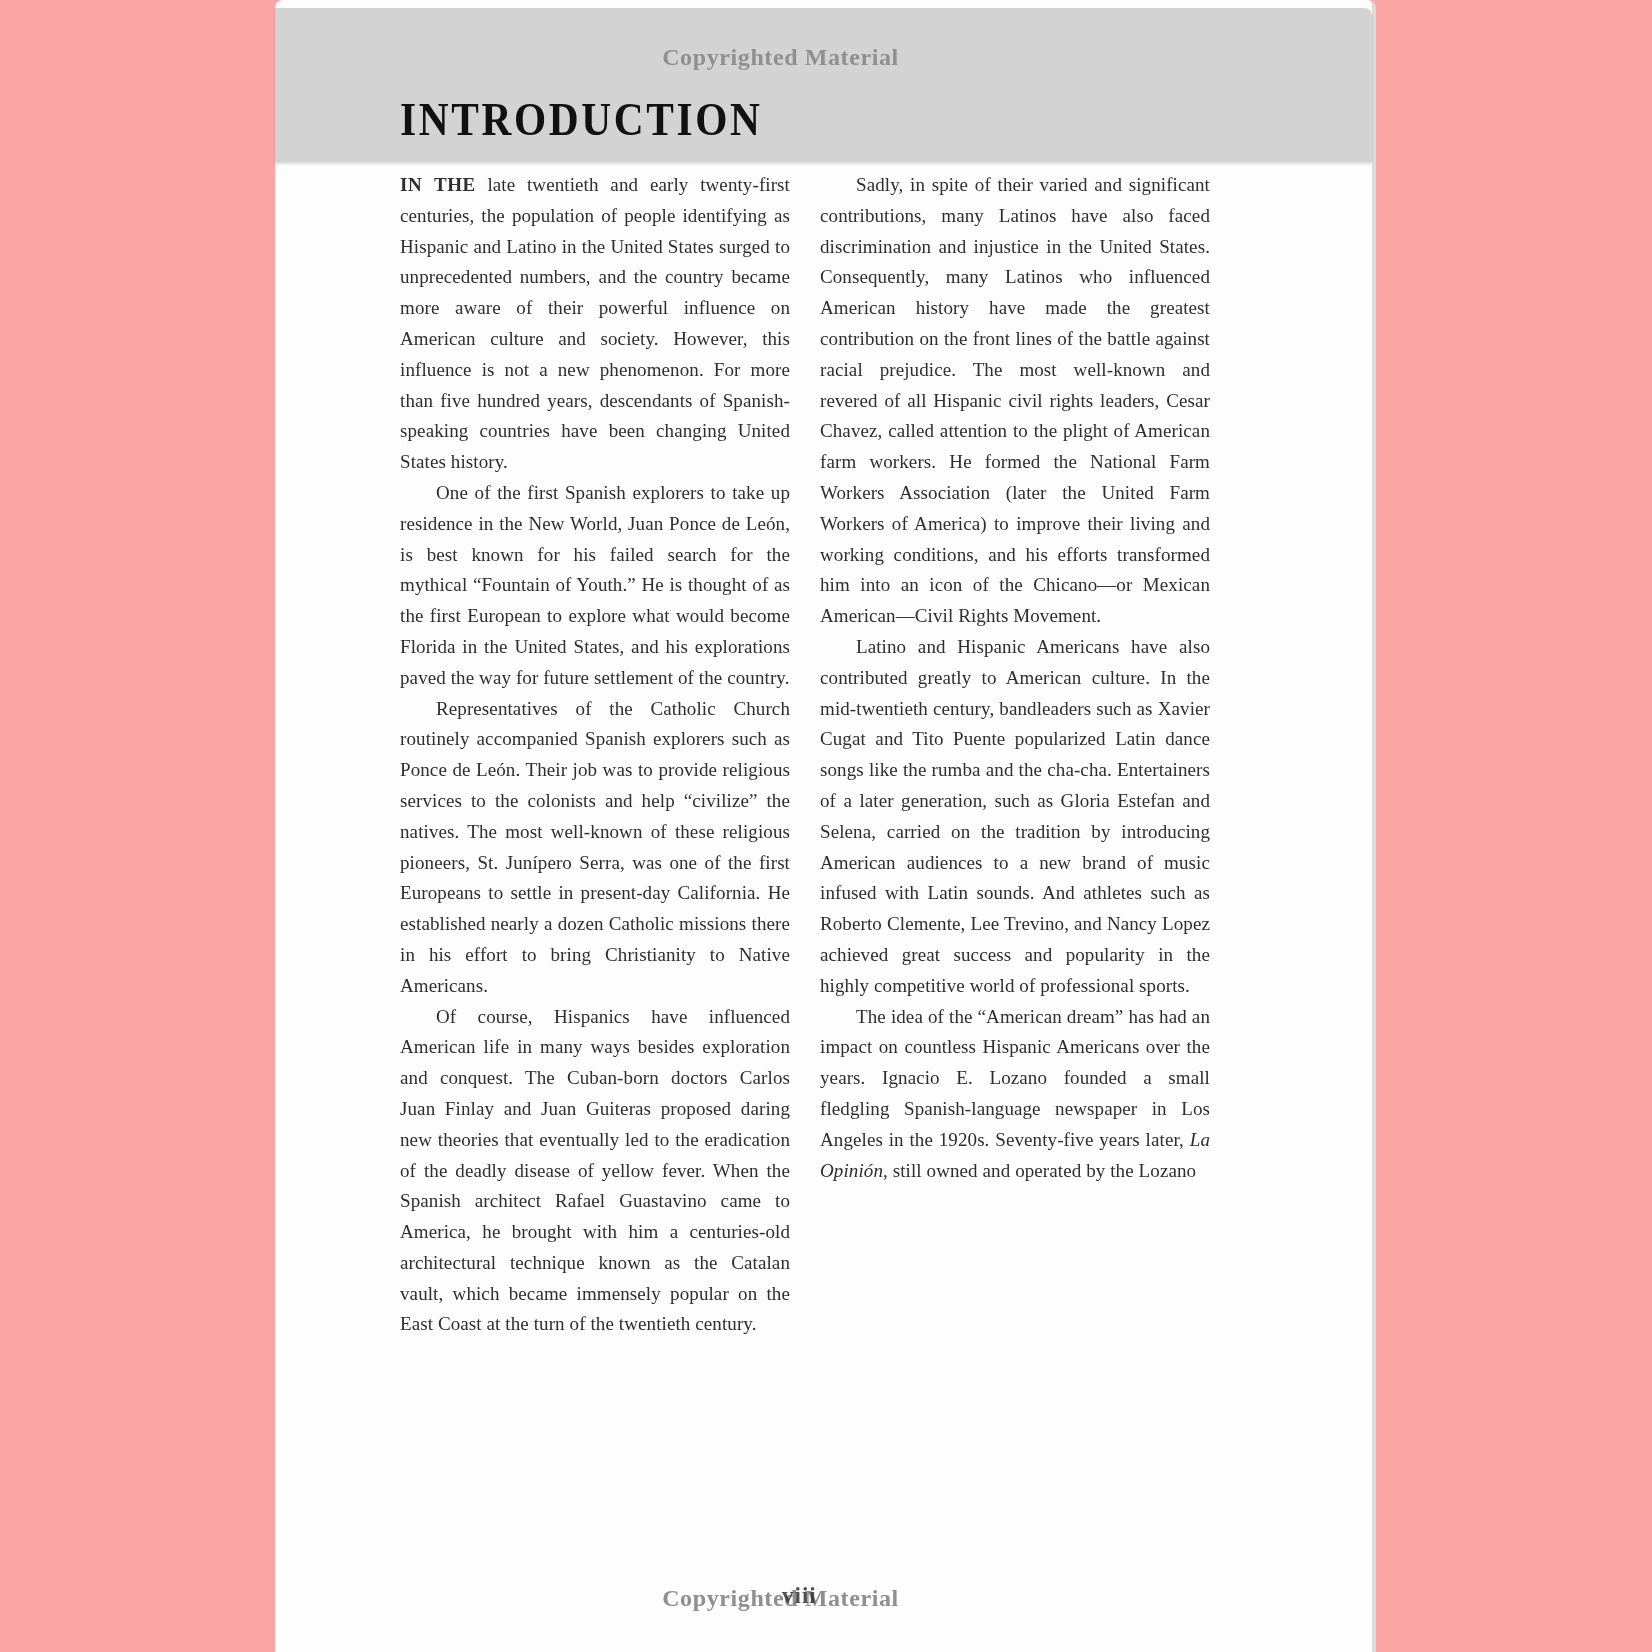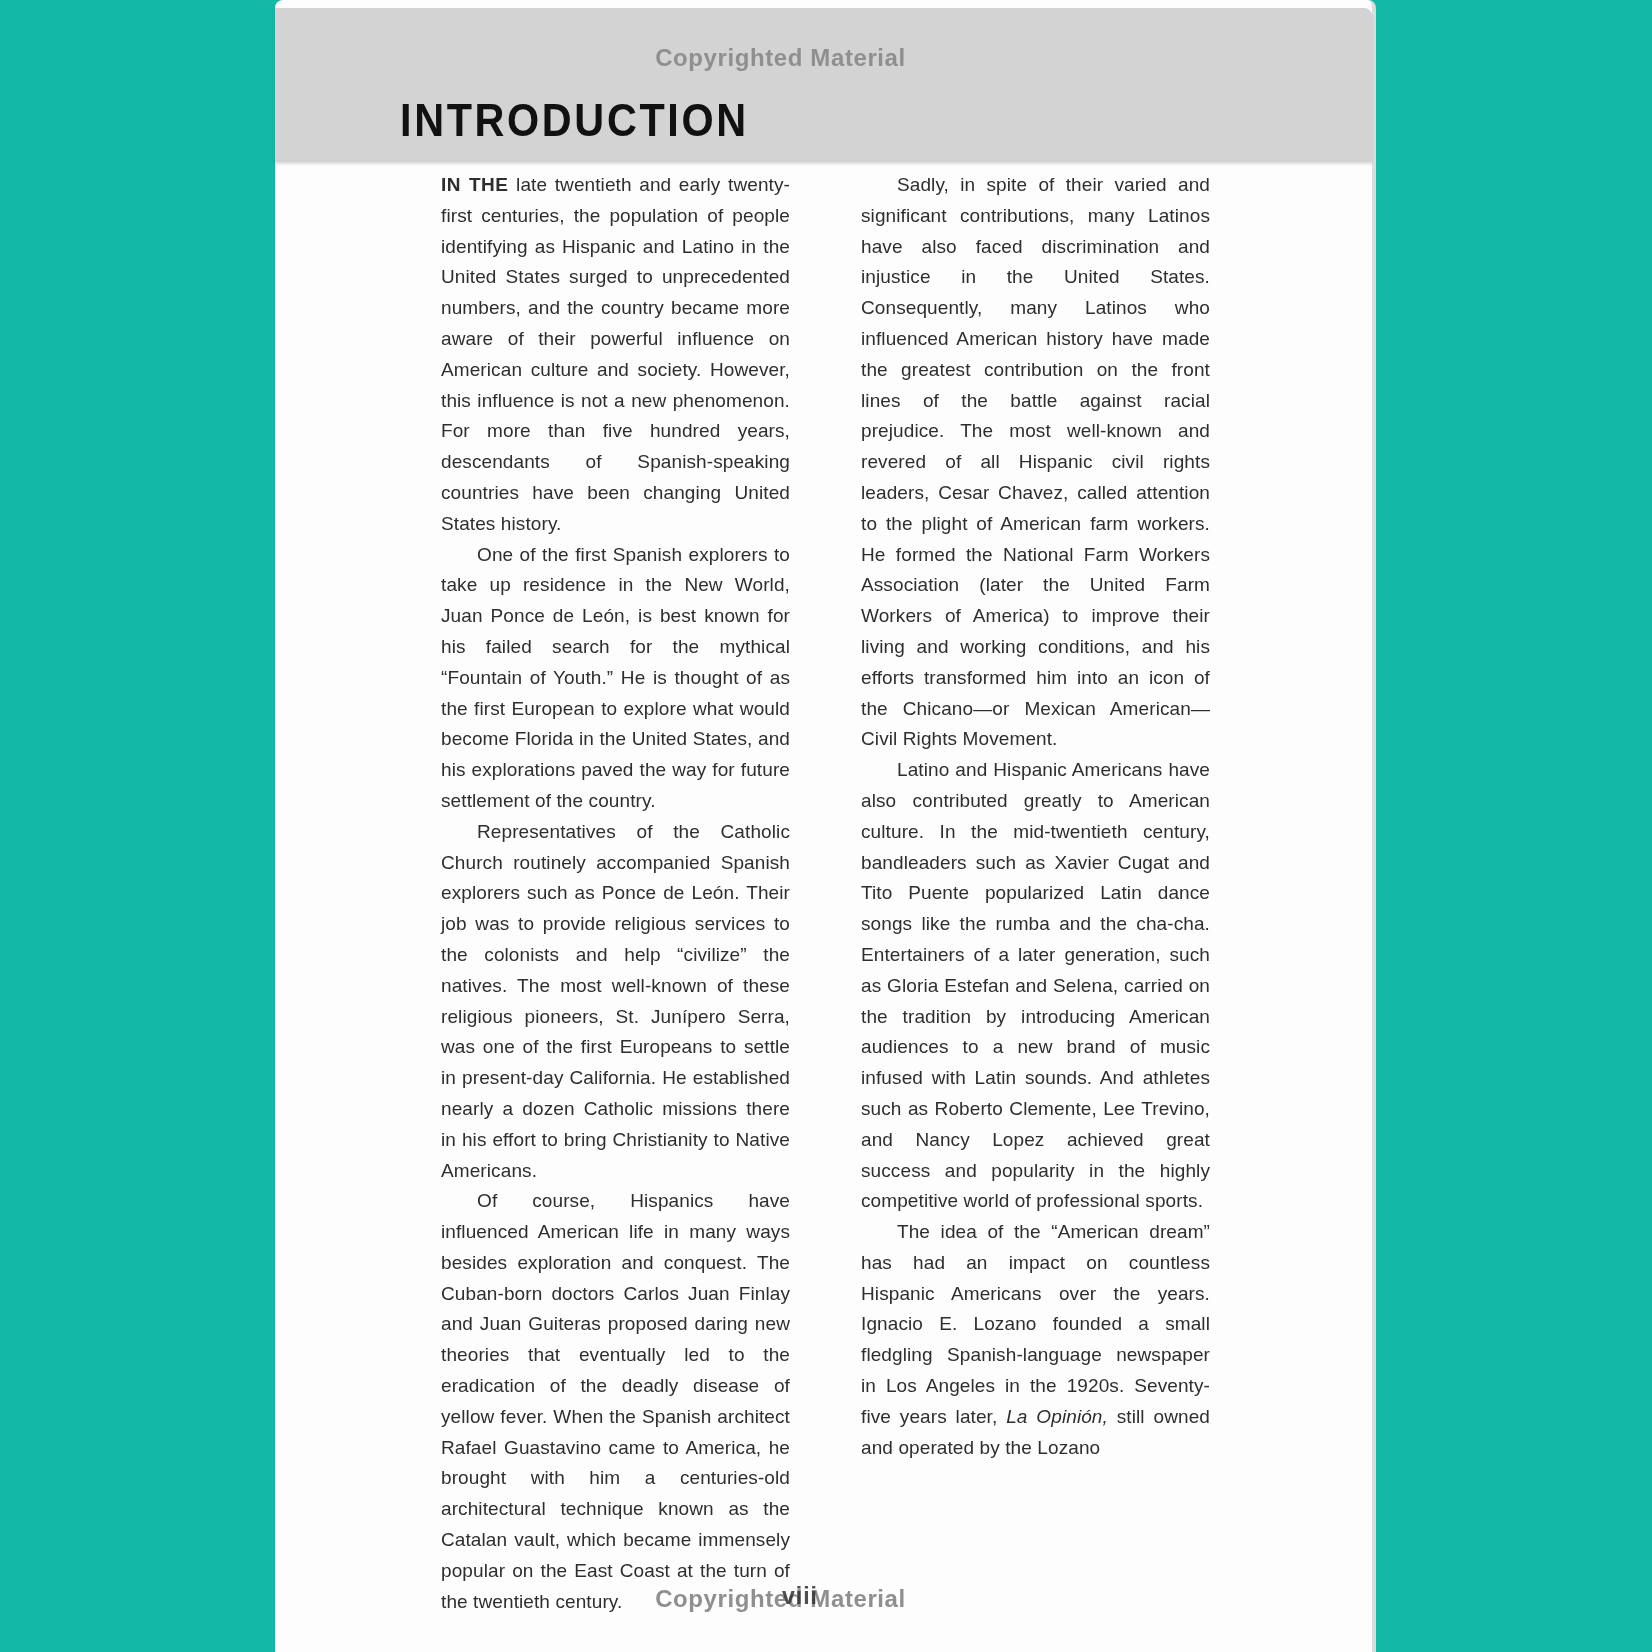--- a/index.html
+++ b/index.html
@@ -3,21 +3,21 @@
 <meta charset="utf-8">
 <style>
   html, body { margin: 0; padding: 0; }
   body {
     width: 1652px; height: 1652px;
     background: #000000;
     position: relative;
     overflow: hidden;
     font-family: "Liberation Sans", sans-serif;
   }
-  .frame { position: absolute; inset: 0; background: #14b8a6; }
+  .frame { position: absolute; inset: 0; background: #fca5a5; font-family: Liberation Serif, serif; }
   .page {
     position: absolute;
     left: 275px; top: 0;
     width: 1101px; height: 1652px;
     background: #fdfdfd;
     border-right: 4px solid #dcdcdc;
     border-radius: 8px 8px 0 0;
     box-sizing: border-box;
   }
   .header-band {
@@ -51,21 +51,21 @@
     transform-origin: left center;
     white-space: nowrap;
   }
   .page-body {
     position: absolute;
     left: 125px; top: 170px;
     width: 810px;
     display: flex;
     gap: 30px;
   }
-  .column { width: 390px; margin-left: 41px; }
+  .column { width: 390px; }
   .para {
     margin: 0;
     font-size: 19px;
     line-height: 30.8px;
     text-align: justify;
     color: #2e2e2e;
     letter-spacing: 0.1px;
   }
   .para.indent { text-indent: 36px; }
   .seg-bold { font-weight: 700; letter-spacing: 0.5px; }

